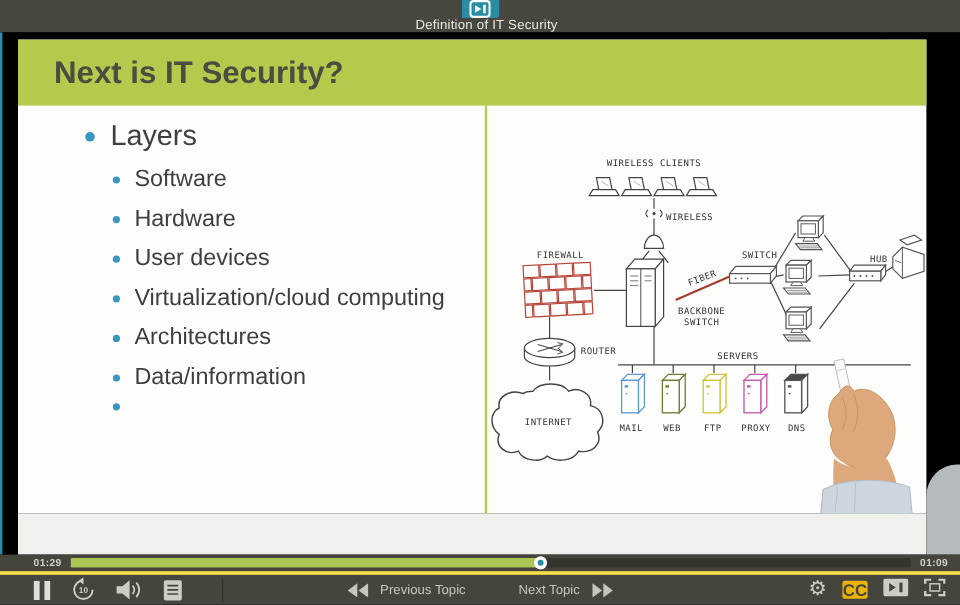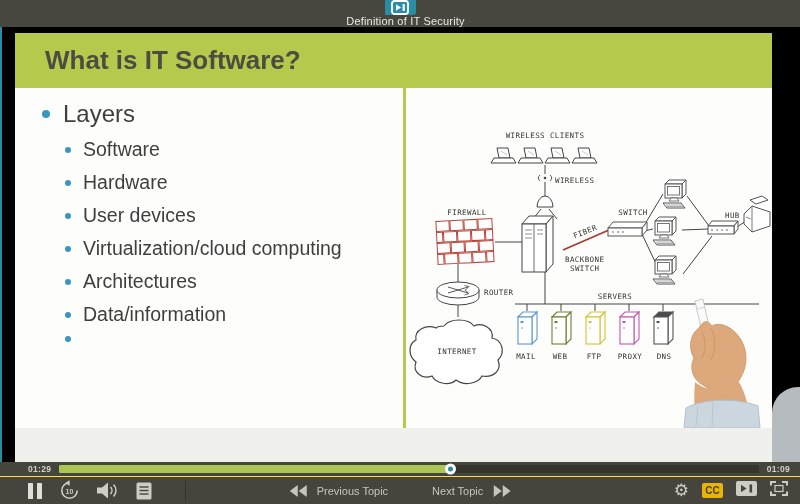--- a/index.html
+++ b/index.html
@@ -18,21 +18,21 @@
   
   .stage { position:relative; height:435px; background:#000; }
   .stage-accent { position:absolute; left:0; top:0; bottom:0; width:2px; background:#2b8ca6; }
   .slide { position:absolute; left:15px; top:6px; width:757px; height:395px; background:#fdfdfb; }
   .under-strip { position:absolute; left:15px; top:401px; width:757px; height:34px; background:#f0f0ed; }
   .shoulder { position:absolute; right:0; top:360px; width:28px; height:75px; background:#b6bbbf; border-radius:26px 0 0 0; }
 
   .slide-header { height:55px; background:#b5ca4d; display:flex; align-items:center; padding-left:30px; }
   .slide-heading { font-size:26px; font-weight:bold; color:#4c4c40; }
   .slide-body { display:flex; height:340px; }
-  .left-col { width:428px; padding:12px 0 0 27px; }
+  .left-col { width:428px; padding:12px 0 0 27px;margin-left:29px; }
   .col-divider { width:3px; height:340px; background:#b5ca4d; }
   .right-col { flex:1; position:relative; }
 
   ul.bullets { list-style:none; }
   .bullet-main { display:flex; align-items:center; font-size:24px; color:#3f3f3f; margin-bottom:8px; }
   .bullet-main .dot { width:8px; height:8px; border-radius:50%; background:#3a96bf; margin-right:13px; flex:none; }
   .bullet-sub { display:flex; align-items:center; font-size:19.5px; color:#3f3f3f; margin:10px 0 0 23px; }
   .bullet-sub .dot { width:6px; height:6px; border-radius:50%; background:#3a96bf; margin-right:12px; flex:none; }
 
   
@@ -40,30 +40,30 @@
 
   
   .seek-row { height:14px; background:#45453e; display:flex; align-items:center; padding:0 10px 0 28px; }
   .time { color:#d2d2c8; font-size:8.5px; font-weight:bold; letter-spacing:0.3px; flex:none; }
   .seek-track { flex:1; height:8px; background:#35352e; margin:0 8px; position:relative; border-radius:1px; cursor:pointer; }
   .seek-fill { position:absolute; left:0; top:0; bottom:0; background:#abc655; border-radius:1px; }
   .playhead { position:absolute; right:-6px; top:50%; transform:translateY(-50%); width:11px; height:11px; background:#fff; border-radius:50%; display:flex; align-items:center; justify-content:center; cursor:pointer; }
   .playhead::after { content:""; width:5px; height:5px; border-radius:50%; background:#2b8ca6; }
 
   
-  .controls-row { height:28px; background:#45453e; border-top:1px solid #fde047; display:flex; align-items:center; position:relative; }
+  .controls-row { height:28px; background:#45453e; border-top:3px solid #fde047; display:flex; align-items:center; position:relative; }
   .ctl-left { display:flex; align-items:center; gap:17px; padding-left:28px; }
   .ctl-btn { display:flex; align-items:center; justify-content:center; cursor:pointer; }
   .ctl-divider { width:1px; height:20px; background:#33332d; margin-left:16px; }
   .ctl-center { position:absolute; left:50%; top:0; bottom:0; transform:translateX(-50%); display:flex; align-items:center; gap:9px; }
   .nav-label { color:#c5c5bd; font-size:11px; cursor:pointer; }
   .nav-gap { width:26px; }
   .ctl-right { margin-left:auto; display:flex; align-items:center; gap:13px; padding-right:12px; }
   .gear { color:#cdcdc5; font-size:17px; line-height:1; cursor:pointer; font-family:"DejaVu Sans", sans-serif; }
-  .cc-btn { width:21px; height:15px; background:#eab308; border-radius:2px; color:#45453e; font-weight:bold; font-size:10px; display:flex; align-items:center; justify-content:center; cursor:pointer; }
+  .cc-btn { width:21px; height:15px; background:#eab308; border-radius:2px; color:#45453e; font-weight:bold; font-size:14px; display:flex; align-items:center; justify-content:center; cursor:pointer; }
   .panel-btn { cursor:pointer; }
 </style>
 </head>
 <body>
 
 <div class="player">
 
   <div class="topbar">
     <div class="logo-btn">
       <svg width="18" height="15" viewBox="0 0 18 15">
@@ -78,21 +78,21 @@
       <div class="exit-label">Exit</div>
       <div class="close-btn">✕</div>
     </div>
   </div>
 
   <div class="stage">
     <div class="stage-accent"></div>
 
     <div class="slide">
       <div class="slide-header">
-        <div class="slide-heading">What is IT Software?</div>
+        <div class="slide-heading">Next is IT Security?</div>
       </div>
 
       <div class="slide-body">
 
         <div class="left-col">
           <ul class="bullets">
             <li class="bullet-main">
               <span class="dot"></span>
               <span>Layers</span>
             </li>

